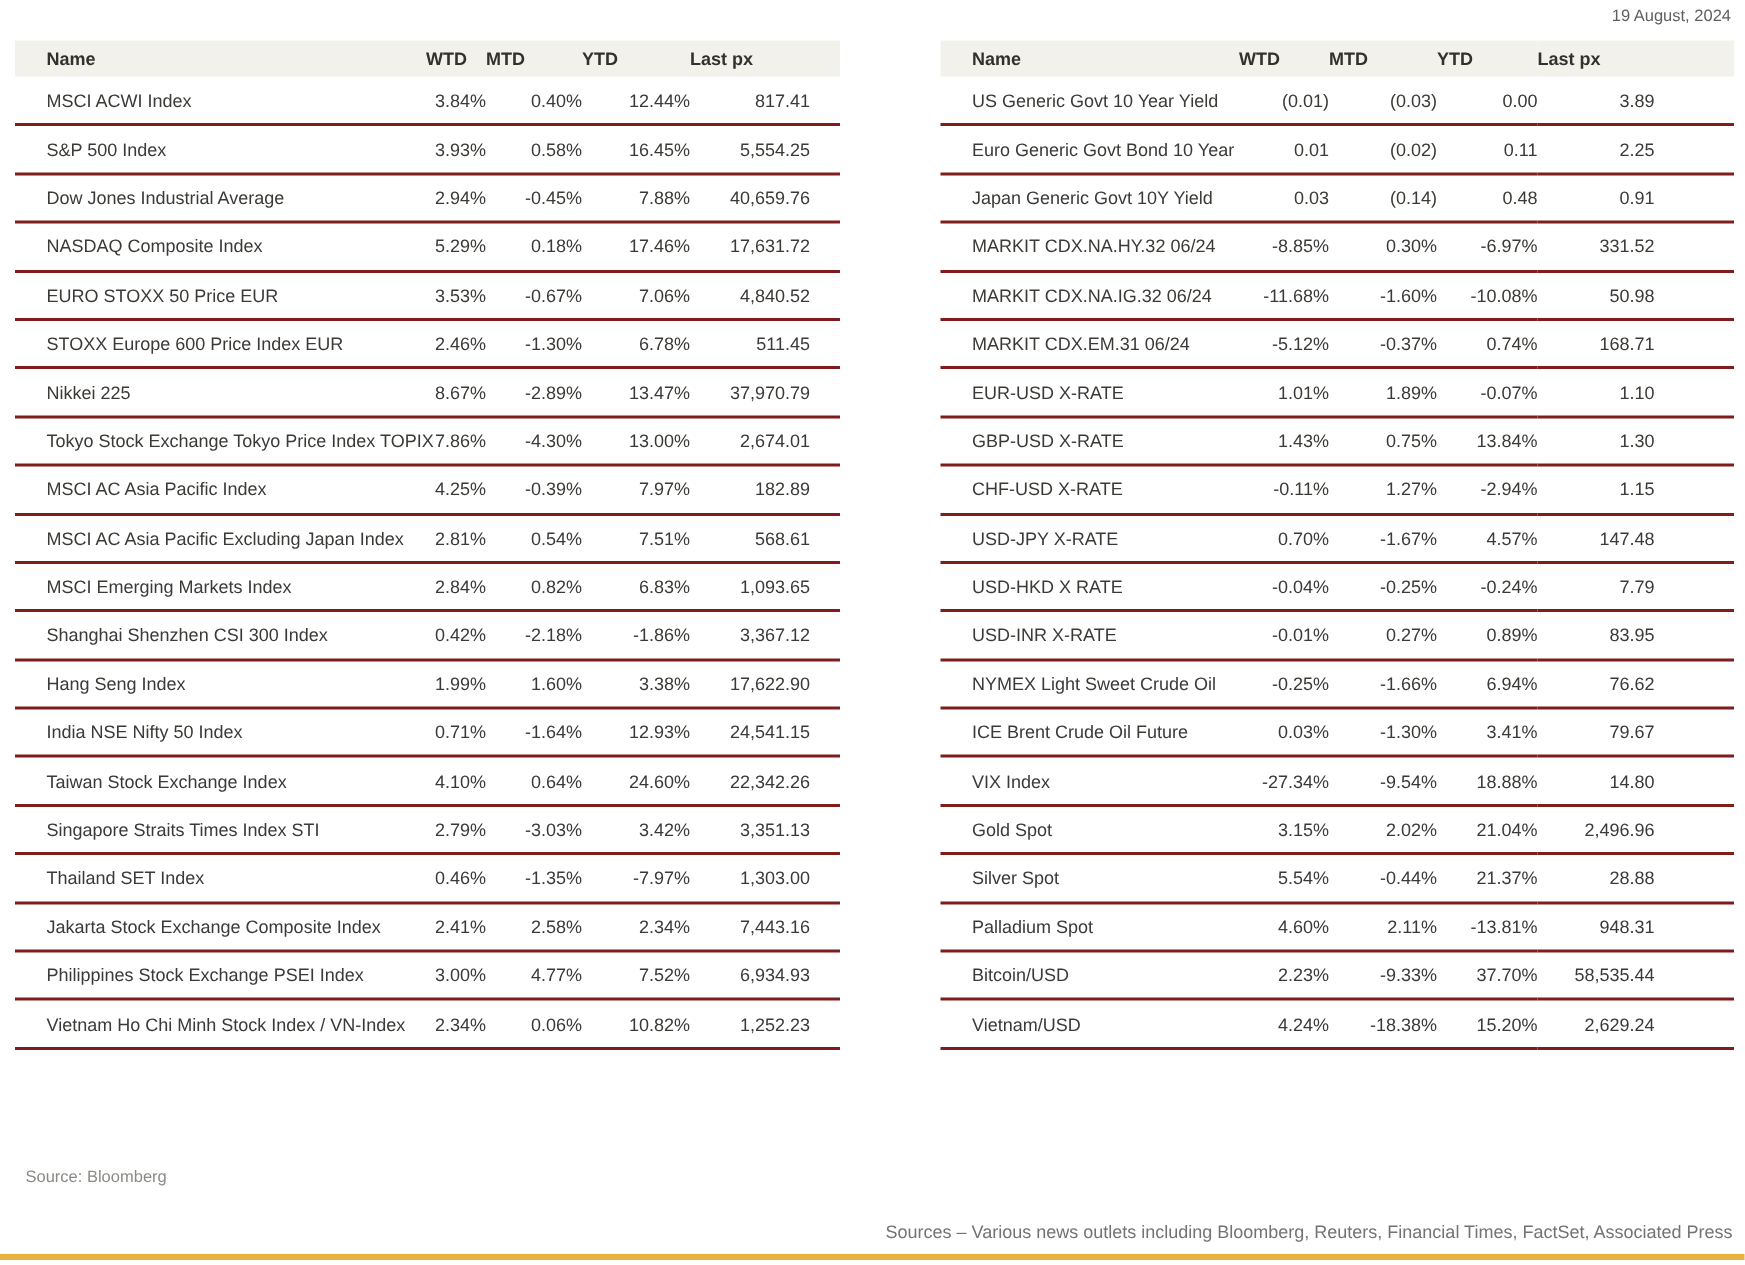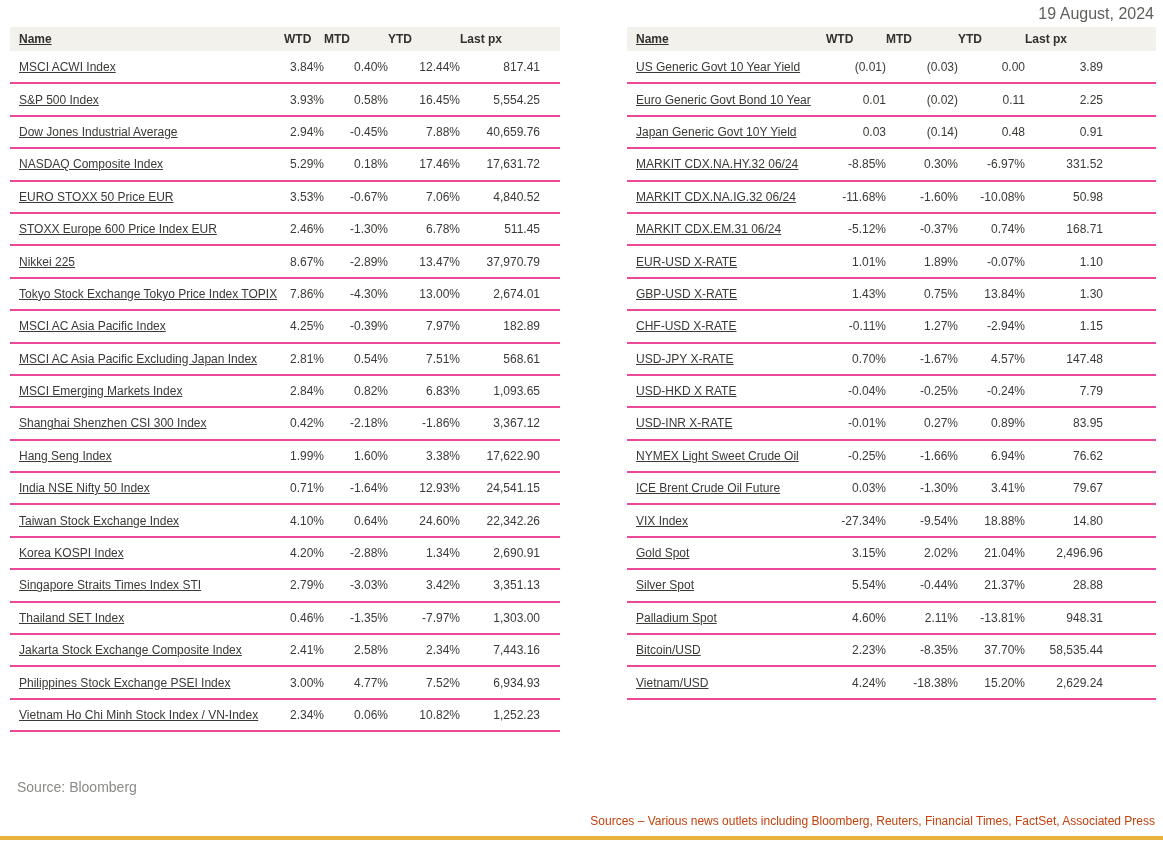--- a/index.html
+++ b/index.html
@@ -4,48 +4,48 @@
 <style>
   * { margin:0; padding:0; box-sizing:border-box; }
   html,body { background:#ffffff; }
   body {
     width:1163px; height:843px; position:relative; overflow:hidden;
     font-family:"Liberation Sans", sans-serif;
     color:#3b3a37;
   }
   .date {
     position:absolute; top:5px; right:9px;
-    font-size:16px; color:#605f5c;
+    font-size:11px; color:#605f5c;
   }
   table.tbl {
     position:absolute; top:27px;
     border-collapse:collapse; table-layout:fixed;
   }
   .tbl-left  { left:10px;  width:550px; }
   .tbl-right { left:627px; width:529px; }
   .tbl thead th {
     background:#f2f1ec;
     height:24px; font-size:12px; font-weight:bold; color:#33312e;
     text-align:left; vertical-align:middle; white-space:nowrap;
   }
   .tbl td {
     height:32.4px; font-size:12px; color:#3b3a37;
     text-align:right; vertical-align:middle; white-space:nowrap;
   }
-  .tbl th.col-name, .tbl td.col-name { text-align:left; padding-left:9px;text-decoration:underline; }
-  .tbl tbody tr { border-bottom:2px solid #ec4899; }
+  .tbl th.col-name, .tbl td.col-name { text-align:left; padding-left:21px; }
+  .tbl tbody tr { border-bottom:2px solid #7f1d1d; }
   .tbl-left  th:last-child, .tbl-left  td:last-child { padding-right:20px; }
   .tbl-right th:last-child, .tbl-right td:last-child { padding-right:53px; }
   .source-left {
     position:absolute; left:17px; top:779px;
-    font-size:14px; color:#8b8a86;
+    font-size:11px; color:#8b8a86;
   }
   .source-right {
     position:absolute; right:8px; top:814px;
-    font-size:12px; color:#c2410c;
+    font-size:12px; color:#737373;
   }
   .accent-bar {
     position:absolute; left:0; right:0; top:836px; height:4px;
     background:#e9b13e;
   }
 </style>
 </head>
 <body>
 
 <div class="date">19 August, 2024</div>
@@ -167,27 +167,20 @@
         <td class="col-num">24,541.15</td>
       </tr>
       <tr>
         <td class="col-name">Taiwan Stock Exchange Index</td>
         <td class="col-num">4.10%</td>
         <td class="col-num">0.64%</td>
         <td class="col-num">24.60%</td>
         <td class="col-num">22,342.26</td>
       </tr>
       <tr>
-        <td class="col-name">Korea KOSPI Index</td>
-        <td class="col-num">4.20%</td>
-        <td class="col-num">-2.88%</td>
-        <td class="col-num">1.34%</td>
-        <td class="col-num">2,690.91</td>
-      </tr>
-      <tr>
         <td class="col-name">Singapore Straits Times Index STI</td>
         <td class="col-num">2.79%</td>
         <td class="col-num">-3.03%</td>
         <td class="col-num">3.42%</td>
         <td class="col-num">3,351.13</td>
       </tr>
       <tr>
         <td class="col-name">Thailand SET Index</td>
         <td class="col-num">0.46%</td>
         <td class="col-num">-1.35%</td>
@@ -358,21 +351,21 @@
       <tr>
         <td class="col-name">Palladium Spot</td>
         <td class="col-num">4.60%</td>
         <td class="col-num">2.11%</td>
         <td class="col-num">-13.81%</td>
         <td class="col-num">948.31</td>
       </tr>
       <tr>
         <td class="col-name">Bitcoin/USD</td>
         <td class="col-num">2.23%</td>
-        <td class="col-num">-8.35%</td>
+        <td class="col-num">-9.33%</td>
         <td class="col-num">37.70%</td>
         <td class="col-num">58,535.44</td>
       </tr>
       <tr>
         <td class="col-name">Vietnam/USD</td>
         <td class="col-num">4.24%</td>
         <td class="col-num">-18.38%</td>
         <td class="col-num">15.20%</td>
         <td class="col-num">2,629.24</td>
       </tr>

